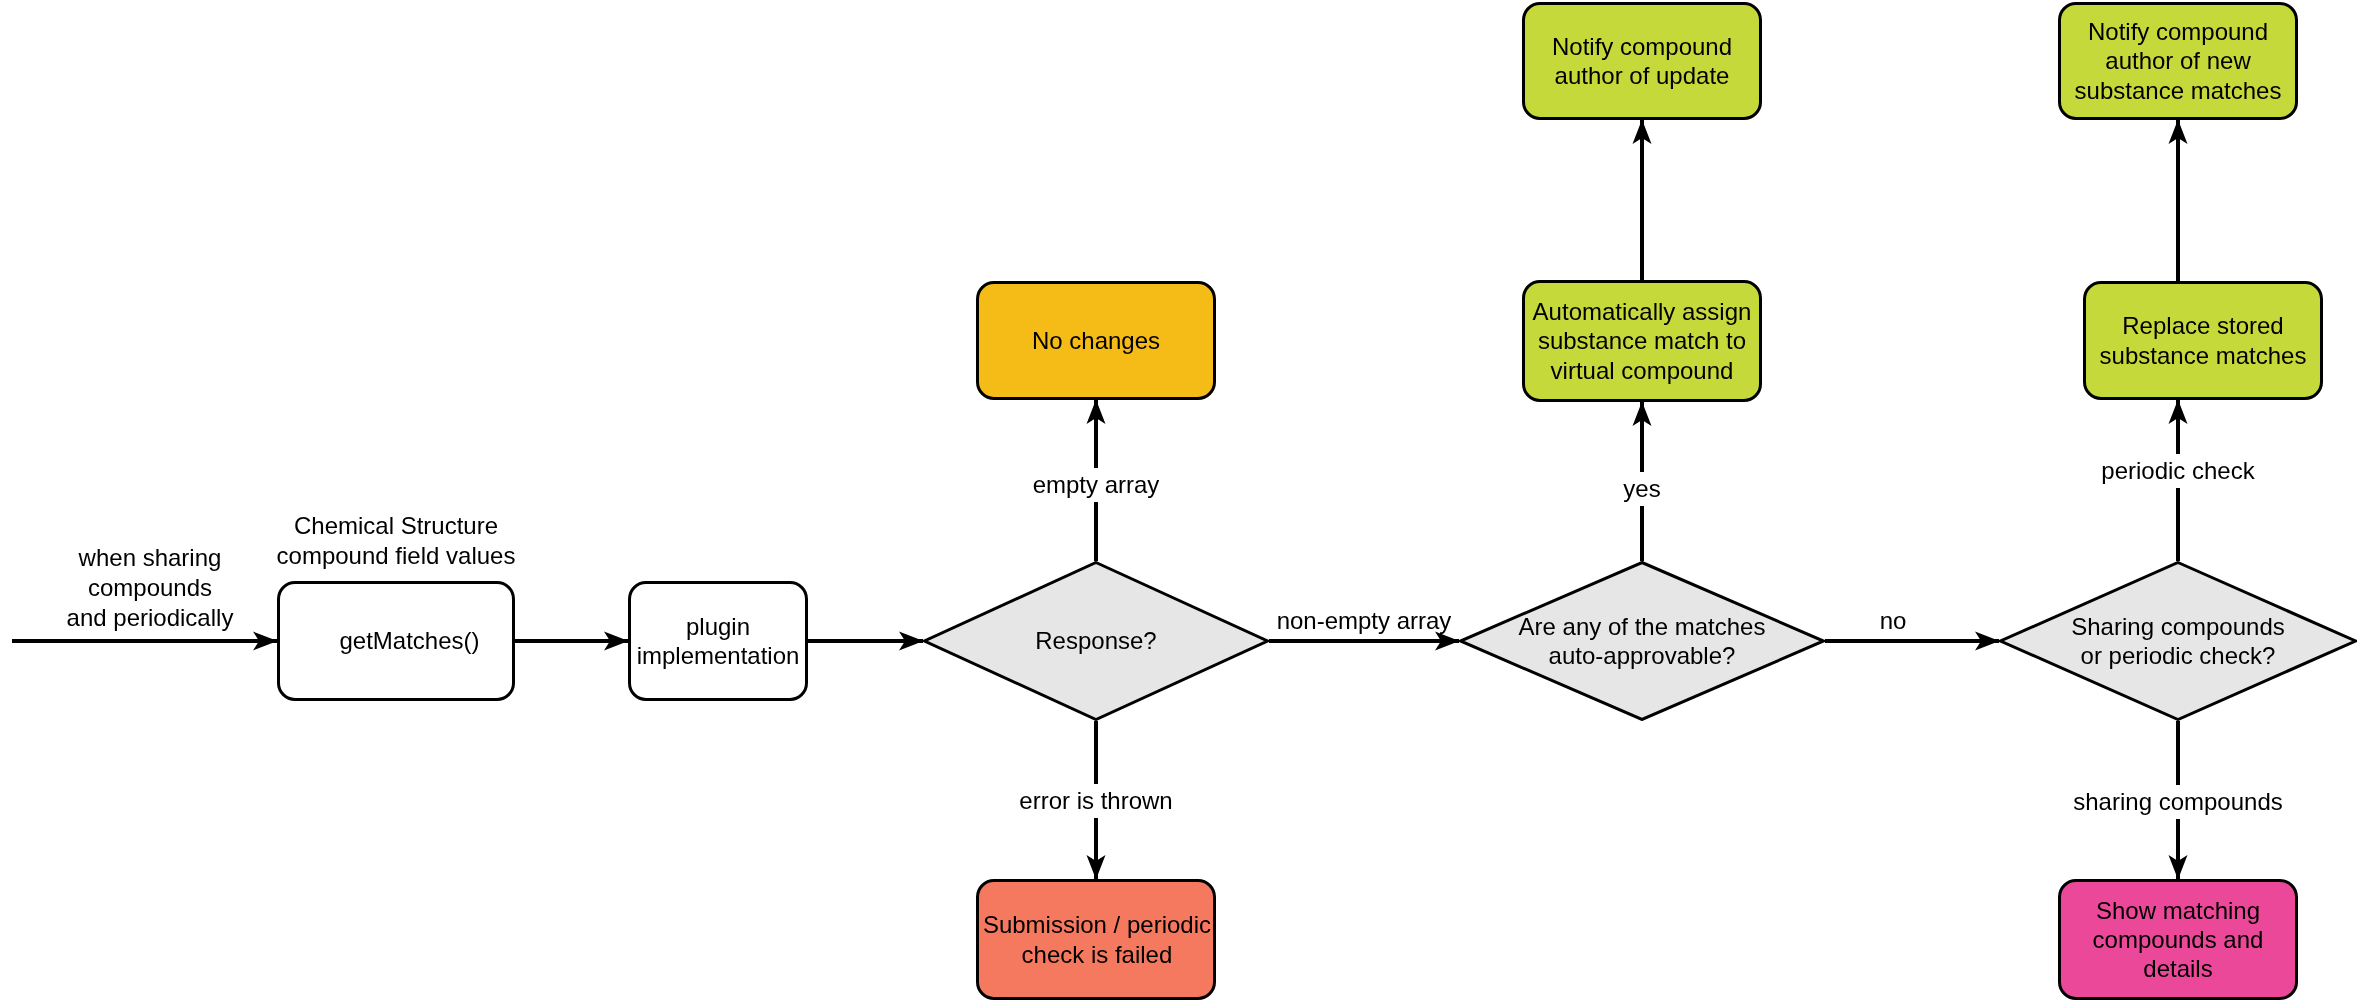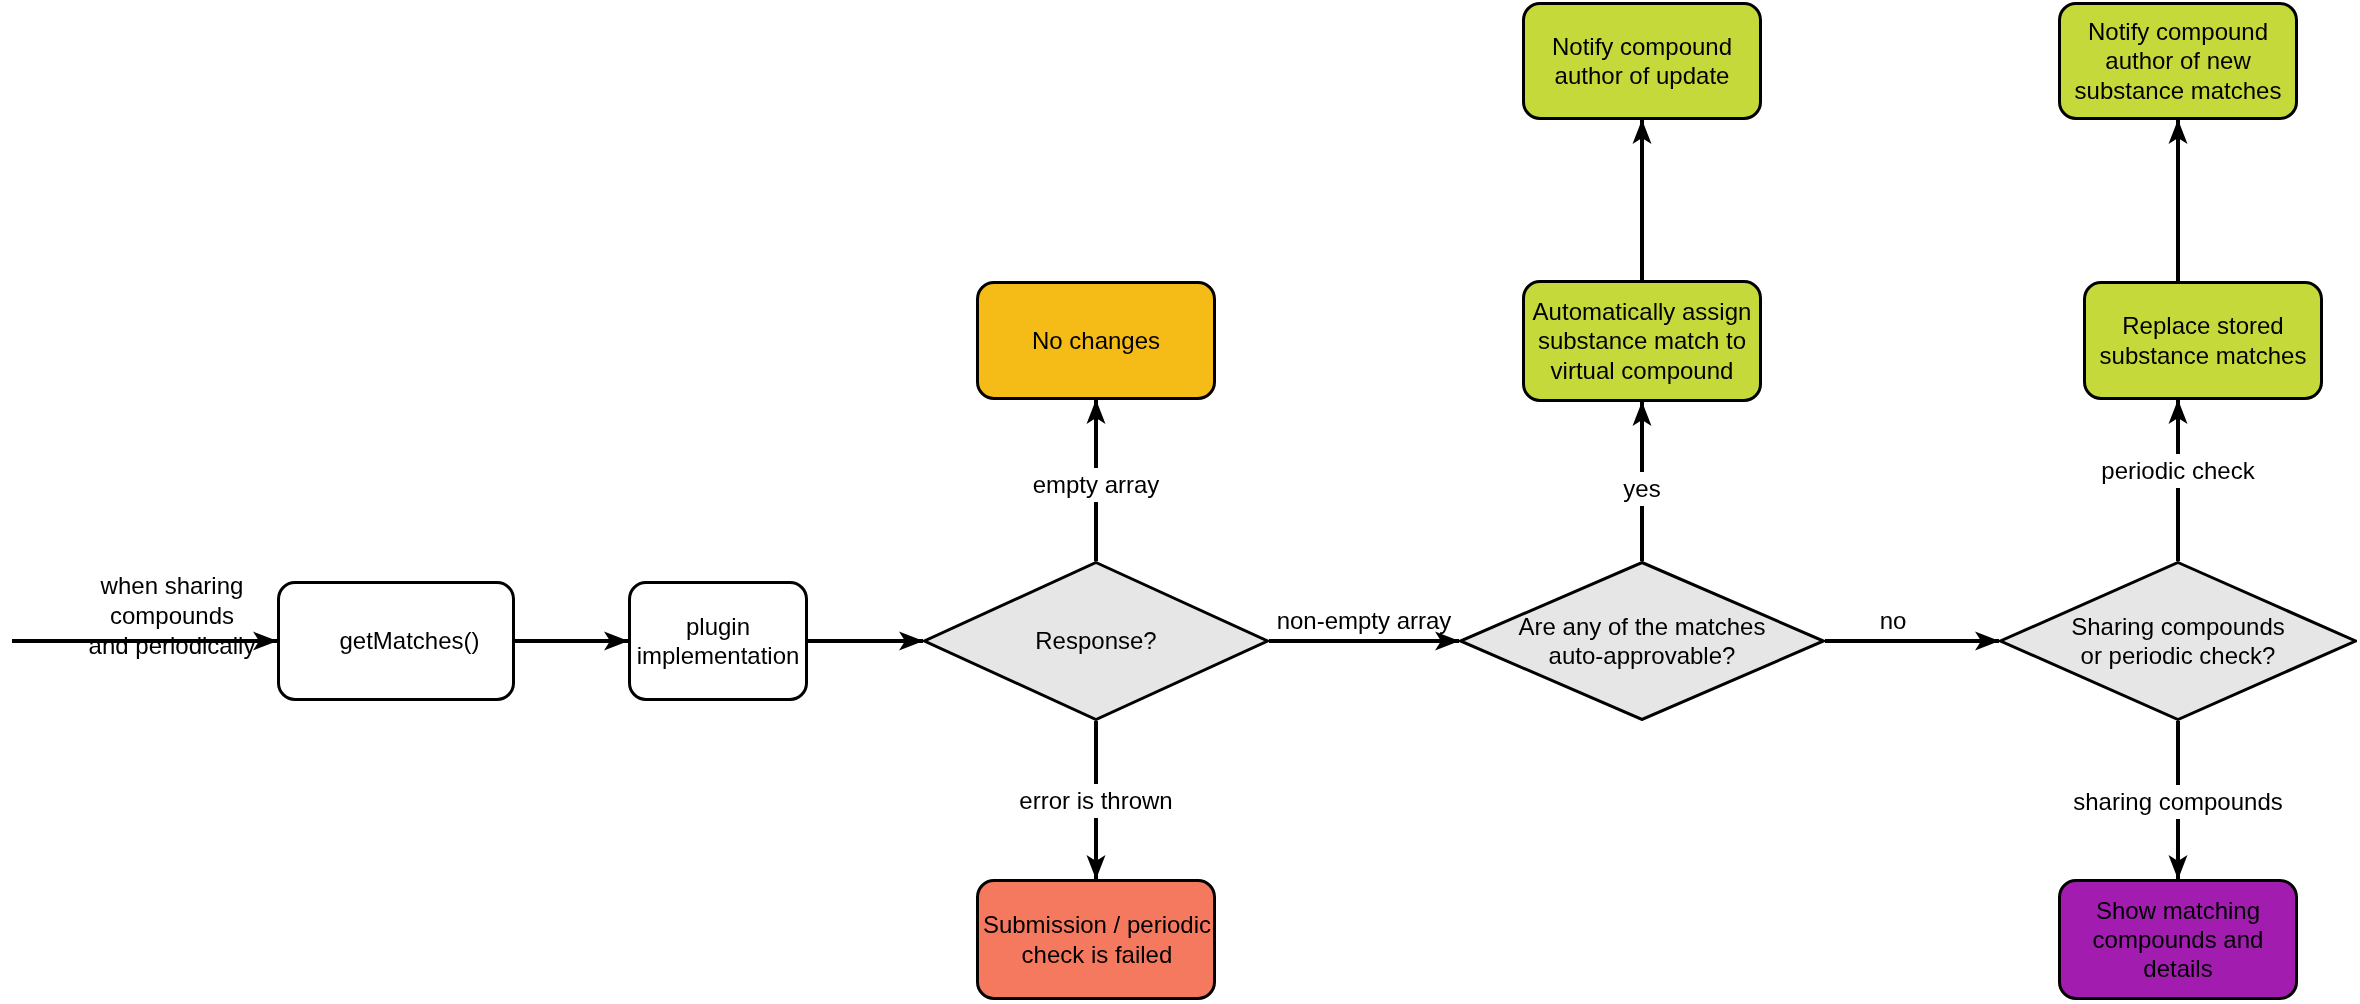--- a/index.html
+++ b/index.html
@@ -128,30 +128,32 @@
     <span class="label">Replace stored
 substance matches</span>
   </div>
 
   <div class="node rect-node" style="left: 2058px; top: 2px; width: 240px; height: 118px; background-color: rgb(198, 217, 58);">
     <span class="label">Notify compound
 author of new
 substance matches</span>
   </div>
 
-  <div class="node rect-node" style="left: 2058px; top: 879px; width: 240px; height: 121px; background-color: #a21caf;">
+  <div class="node rect-node" style="left: 2058px; top: 879px; width: 240px; height: 121px; background-color: #ec4899;">
     <span class="label">Show matching
 compounds and
 details</span>
   </div>
 
-  <div class="edge-label" style="left:150px; top:616px;margin-left:22px;">when sharing
+  <div class="edge-label" style="left:150px; top:588px;">when sharing
 compounds
 and periodically</div>
 
+  <div class="edge-label" style="left:396px; top:541px;">Chemical Structure
+compound field values</div>
 
   <div class="edge-label on-line" style="left:1096px; top:485px;">empty array</div>
 
   <div class="edge-label on-line" style="left:1096px; top:801px;">error is thrown</div>
 
   <div class="edge-label" style="left:1364px; top:621px;">non-empty array</div>
 
   <div class="edge-label on-line" style="left:1642px; top:489px;">yes</div>
 
   <div class="edge-label" style="left:1893px; top:621px;">no</div>

